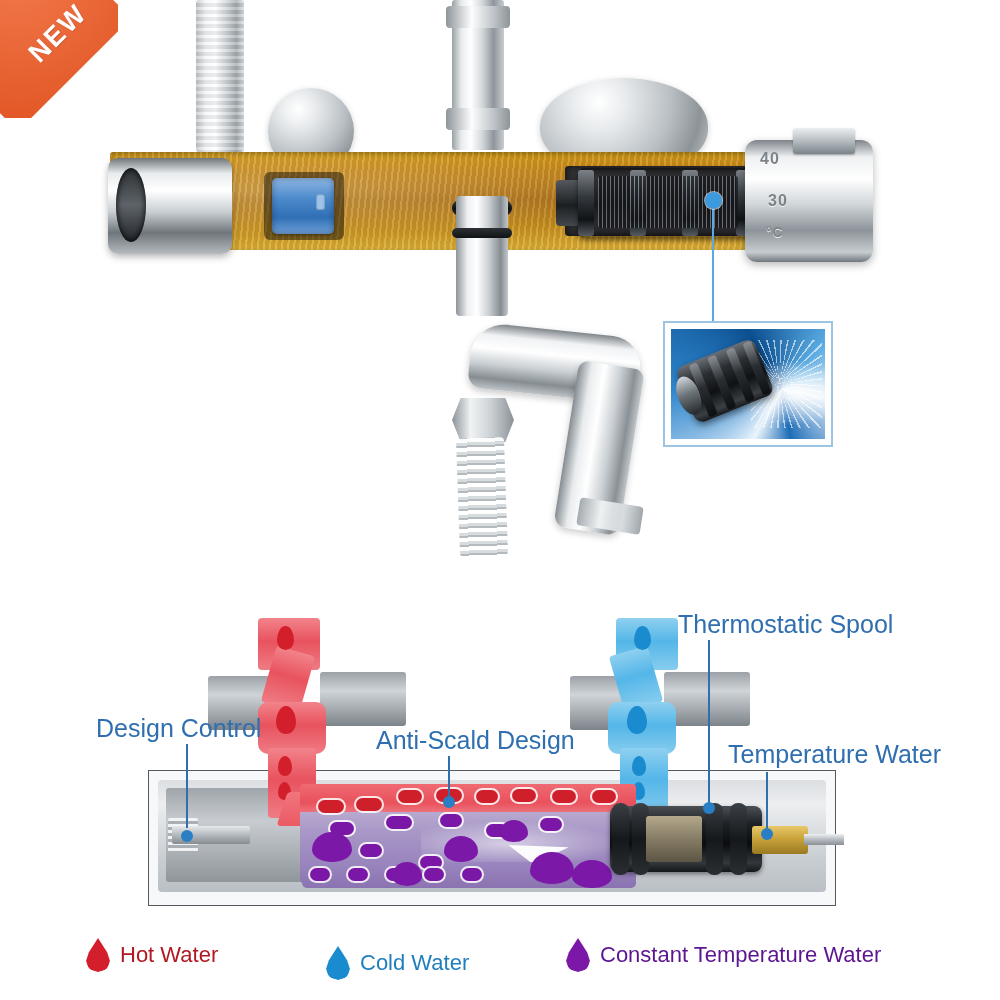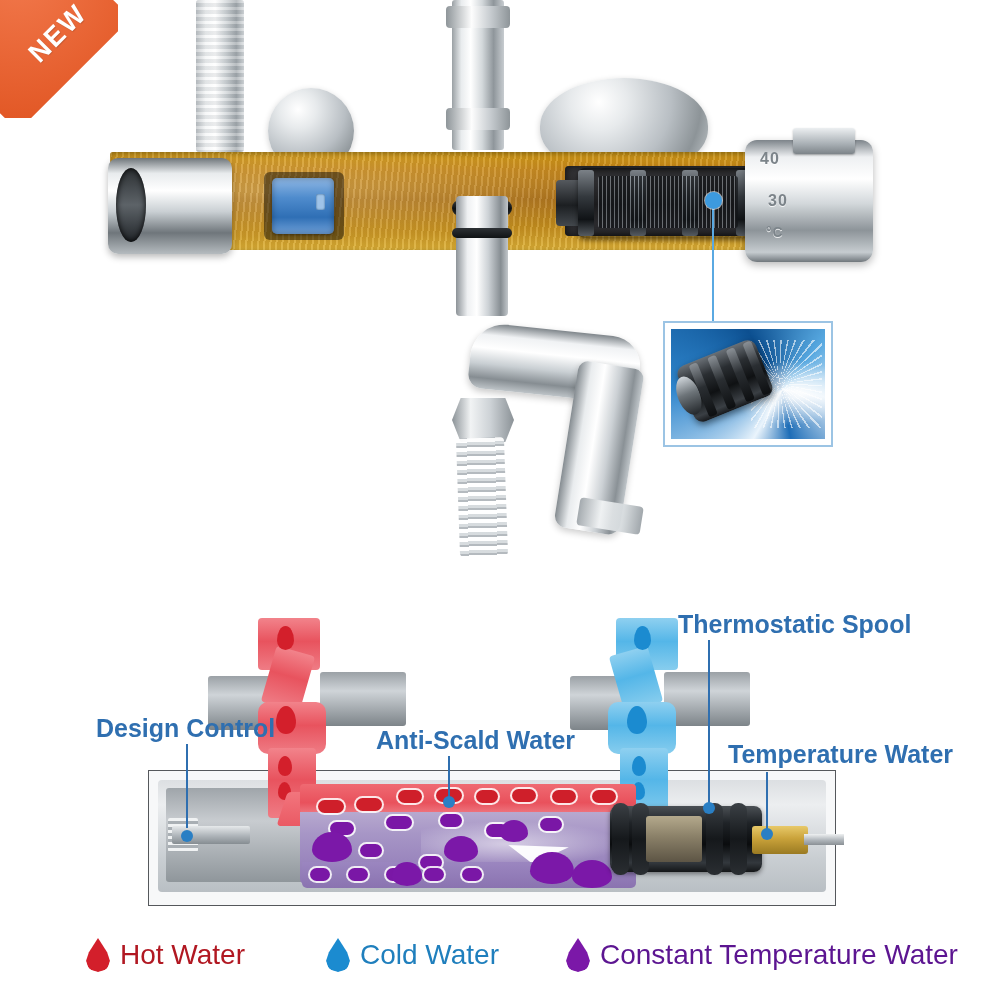--- a/index.html
+++ b/index.html
@@ -214,31 +214,31 @@
   .cap-top{position:absolute;width:62px;height:52px;border-radius:4px;}
   .neck{position:absolute;width:40px;height:58px;border-radius:4px;}
   .mid{position:absolute;width:68px;height:52px;border-radius:10px;}
   .low{position:absolute;width:48px;height:70px;border-radius:4px;}
   .hot-fill{background:linear-gradient(180deg,#f2838b 0%,#e8535e 45%,#ef7c85 100%);}
   .cold-fill{background:linear-gradient(180deg,#8fd0f0 0%,#54b6e8 45%,#87cdee 100%);}
   .wing{position:absolute;height:54px;width:86px;
     background:linear-gradient(180deg,#9ba1a6 0%,#cfd4d8 35%,#7d8489 100%);border-radius:3px;}
 
   
-  .dlabel{position:absolute;color:#2f6fb0;font-size:25px;white-space:nowrap;font-weight:bold;}
+  .dlabel{position:absolute;color:#2f6fb0;font-size:25px;white-space:nowrap;}
   .dline{position:absolute;width:2px;background:#2f6fb0;}
   .ddot{position:absolute;width:12px;height:12px;border-radius:50%;background:#2a7fc4;}
 
   
   #legend{position:absolute;left:0;top:920px;width:1000px;height:70px;}
   .leg-item{position:absolute;display:flex;align-items:center;}
   .leg-drop{width:24px;height:34px;margin-right:10px;
     border-radius:50% 50% 50% 50% / 66% 66% 36% 36%;
     clip-path:polygon(50% 0%, 88% 42%, 100% 68%, 88% 92%, 50% 100%, 12% 92%, 0% 68%, 12% 42%);}
-  .leg-txt{font-size:28px;white-space:nowrap;}
+  .leg-txt{font-size:22px;white-space:nowrap;}
 </style>
 </head>
 <body>
 
 <div class="stage">
 
   <div id="new-badge">
     <div class="wedge"></div>
     <div class="txt">NEW</div>
   </div>
@@ -391,36 +391,36 @@
   </div>
   <div id="dia-brass"></div>
   <div id="dia-rod"></div>
 
   <div class="dline" style="left:186px;top:744px;height:84px;"></div>
   <div class="ddot" style="left:181px;top:830px;"></div>
   <div class="dlabel" style="left:96px;top:714px;">Design Control</div>
 
   <div class="dline" style="left:448px;top:756px;height:46px;"></div>
   <div class="ddot" style="left:443px;top:796px;"></div>
-  <div class="dlabel" style="left:376px;top:726px;">Anti-Scald Water</div>
+  <div class="dlabel" style="left:376px;top:726px;">Anti-Scald Design</div>
 
   <div class="dline" style="left:708px;top:640px;height:168px;"></div>
   <div class="ddot" style="left:703px;top:802px;"></div>
   <div class="dlabel" style="left:678px;top:610px;">Thermostatic Spool</div>
 
   <div class="dline" style="left:766px;top:772px;height:62px;"></div>
   <div class="ddot" style="left:761px;top:828px;"></div>
   <div class="dlabel" style="left:728px;top:740px;">Temperature Water</div>
 
   <div id="legend">
     <div class="leg-item" style="left:86px;top:18px;">
       <div class="leg-drop" style="background:#d31f2b;"></div>
       <div class="leg-txt" style="color:#b11822;">Hot Water</div>
     </div>
-    <div class="leg-item" style="left:326px;top:18px;">
+    <div class="leg-item" style="left:326px;top:26px;">
       <div class="leg-drop" style="background:#1b8bd0;"></div>
       <div class="leg-txt" style="color:#1f7fbd;">Cold Water</div>
     </div>
     <div class="leg-item" style="left:566px;top:18px;">
       <div class="leg-drop" style="background:#7b18a8;"></div>
       <div class="leg-txt" style="color:#5c1591;">Constant Temperature Water</div>
     </div>
   </div>
 
 </div>

